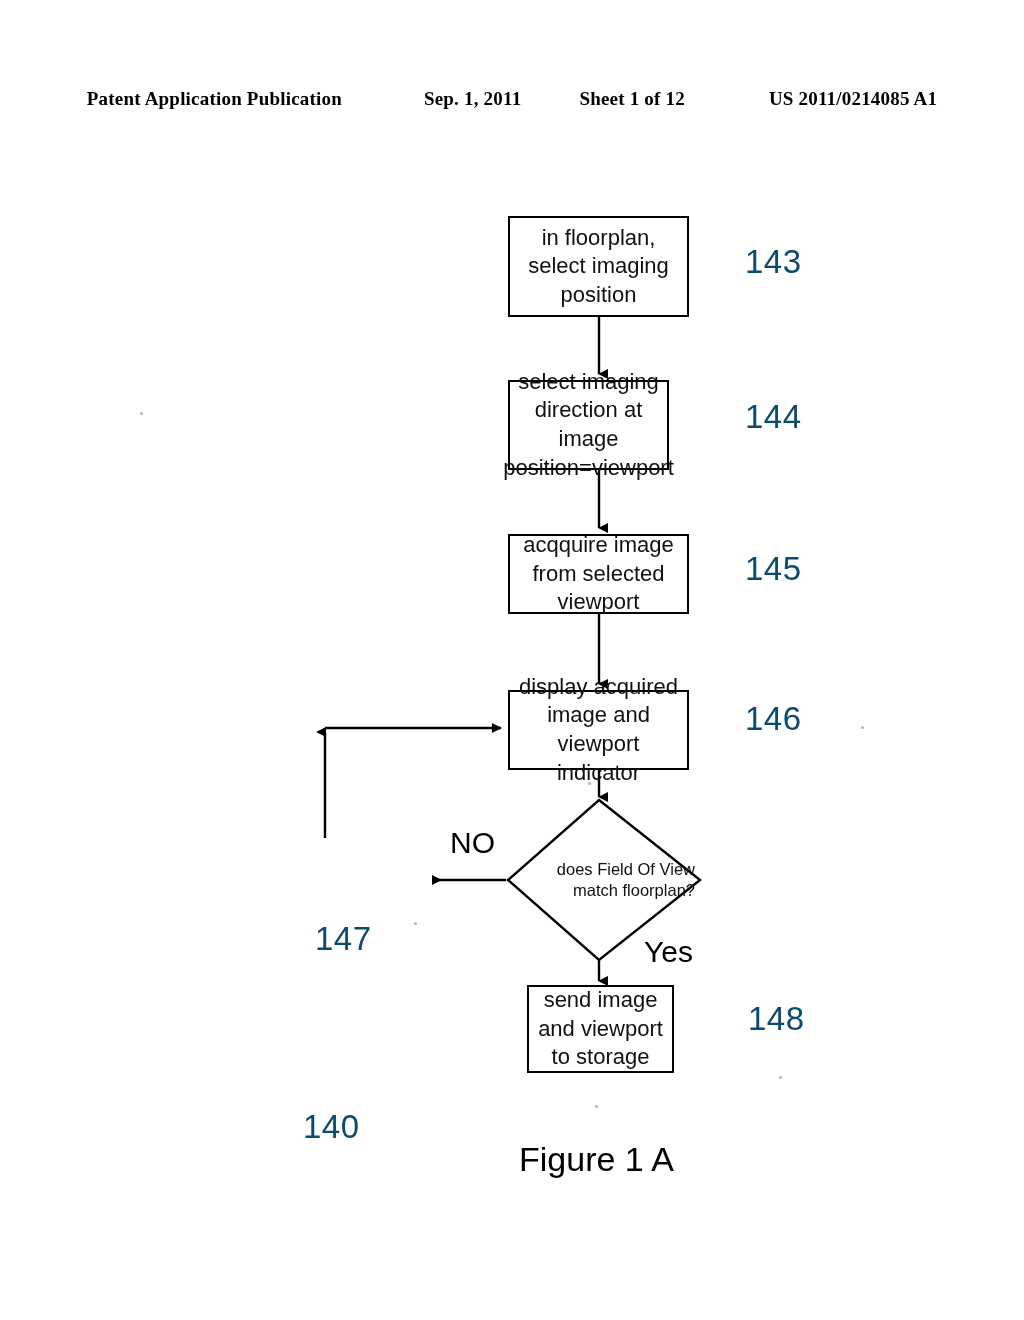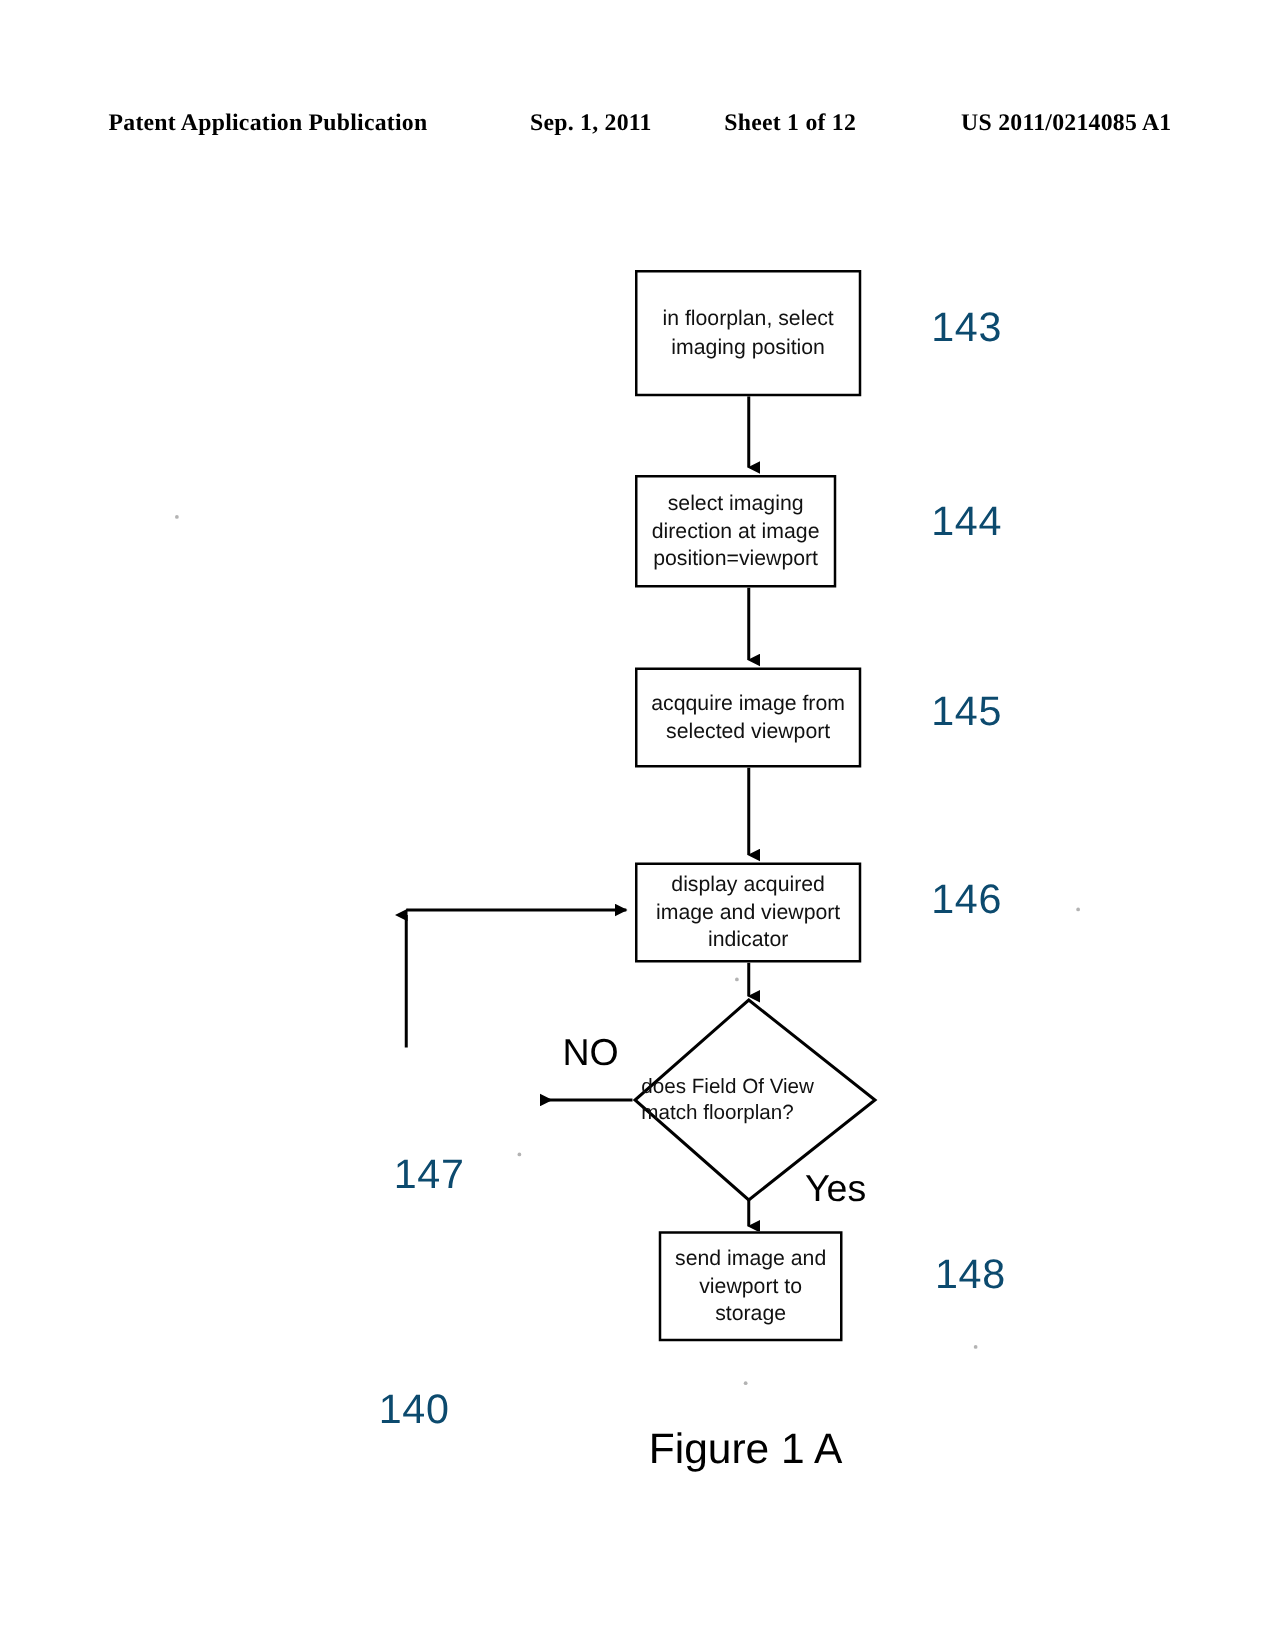--- a/index.html
+++ b/index.html
@@ -56,21 +56,21 @@
   .node {
     position: absolute;
     box-sizing: border-box;
     border: 2px solid #000;
     background: #fff;
     display: flex;
     align-items: center;
     justify-content: center;
     text-align: center;
     font-family: "Liberation Sans", sans-serif;
-    font-size: 17px;
+    font-size: 22px;
     line-height: 1.30;
     color: #111;
     padding: 2px 6px;
   }
 
   #node-143 { left: 508px; top: 216px; width: 181px; height: 101px; }
   #node-144 { left: 508px; top: 380px; width: 161px; height: 90px;  }
   #node-145 { left: 508px; top: 534px; width: 181px; height: 80px;  }
   #node-146 { left: 508px; top: 690px; width: 181px; height: 80px;  }
   #node-147 { left: 232px; top: 840px; width: 195px; height: 76px;  }
@@ -79,21 +79,21 @@
   
   .diamond-label {
     position: absolute;
     left: 513px;
     top: 820px;
     width: 182px;
     height: 120px;
     display: flex;
     align-items: center;
     justify-content: center;
-    text-align: left;
+    text-align: right;
     font-family: "Liberation Sans", sans-serif;
     font-size: 16.5px;
     line-height: 1.30;
     color: #111;
   }
 
   
   .ref {
     position: absolute;
     font-family: "Liberation Sans", sans-serif;

